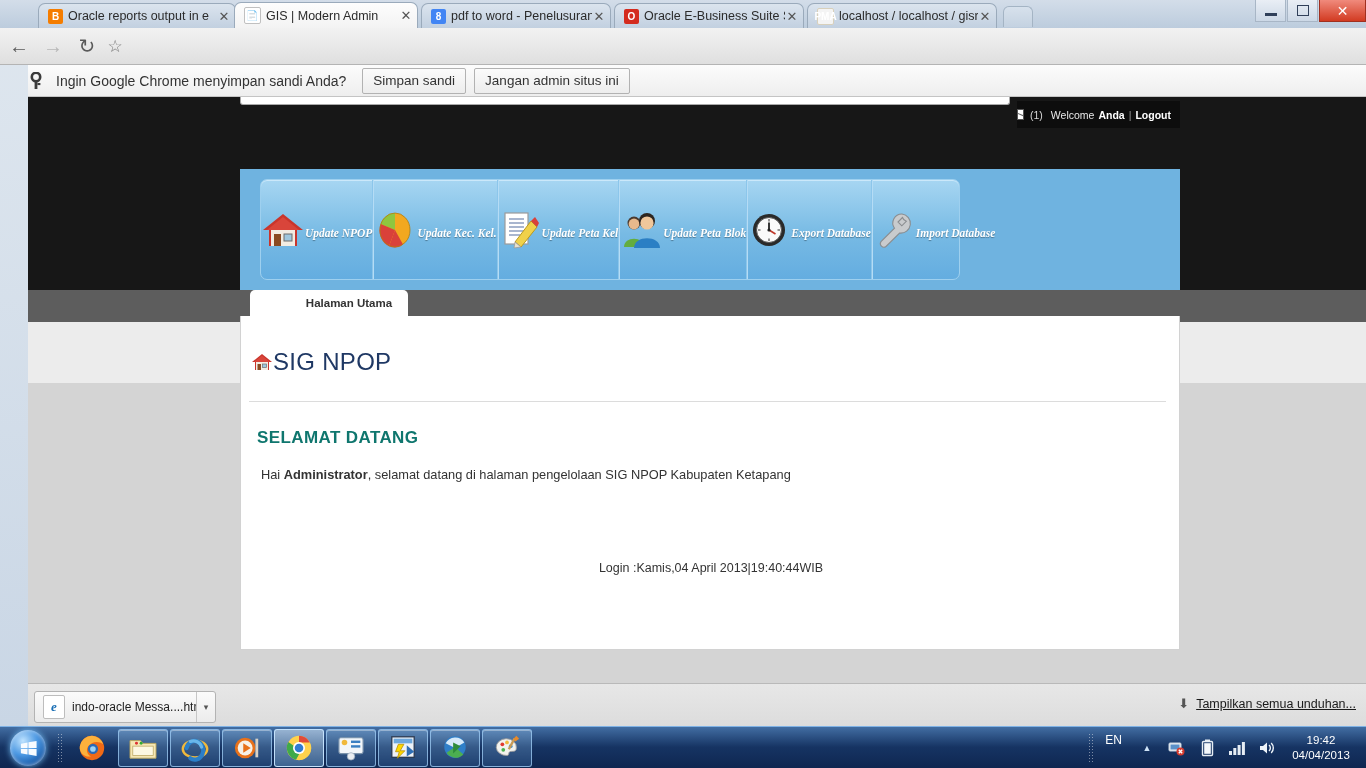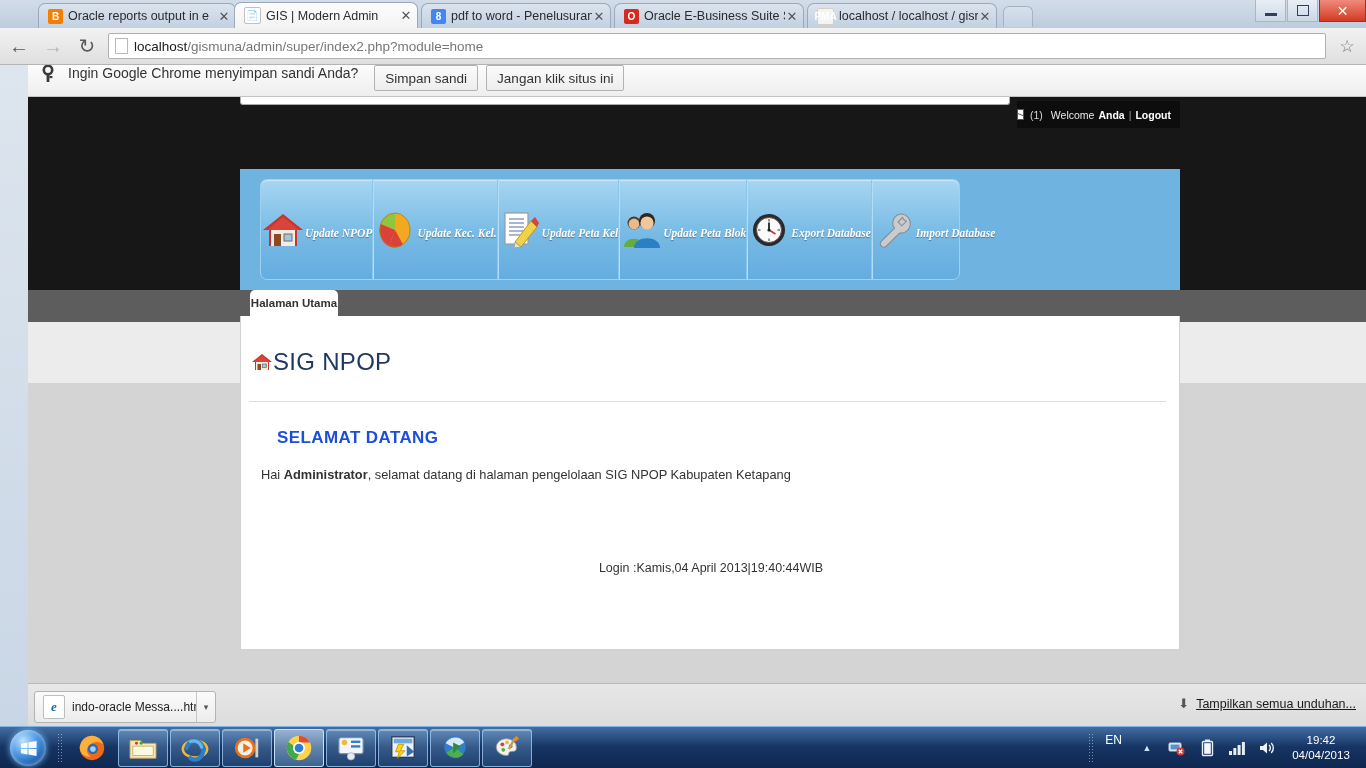--- a/index.html
+++ b/index.html
@@ -58,21 +58,21 @@
     padding:0 6px;font-size:13.5px;color:#444;}
   #omnibox .pageicon{width:11px;height:14px;background:#fff;border:1px solid #b9b9b9;
     margin-right:6px;position:relative;}
   #omnibox .host{color:#1a1a1a;}
   #omnibox .rest{color:#777;}
   #star{width:26px;height:26px;margin-right:6px;display:flex;align-items:center;
     justify-content:center;font-size:17px;color:#7b7b7b;}
   
   #infobar{position:absolute;left:28px;top:65px;width:1338px;height:32px;
     background:linear-gradient(#fcfcfc,#eeeeee);border-bottom:1px solid #c4c4c4;
-    display:flex;padding-left:12px;box-sizing:border-box;}
+    display:flex;align-items:center;box-sizing:border-box;}
   #infobar .keyicon{width:16px;height:18px;margin-right:12px;position:relative;}
   #infobar .qtext{font-size:14px;color:#333;margin-right:16px;}
   .ibbtn{height:24px;padding:0 10px;background:linear-gradient(#fbfbfb,#ededed);
     border:1px solid #b2b2b2;border-radius:2px;font-size:13.5px;color:#333;
     display:flex;align-items:center;margin-right:8px;}
   
   #viewport{position:absolute;left:28px;top:97px;width:1338px;height:586px;
     overflow:hidden;background:#ececec;}
   
   #siteheader{position:absolute;left:0;top:0;width:1338px;height:193px;
@@ -105,32 +105,32 @@
     display:flex;box-shadow:inset 0 1px 0 #cbe8fa;}
   .mitem{flex:1;display:flex;flex-direction:row;align-items:center;
     justify-content:center;border-right:1px solid #8cc6eb;
     box-shadow:1px 0 0 #b5dcf5;position:relative;}
   .mitem:last-child{border-right:none;box-shadow:none;}
   .mlabel{font-family:"Liberation Serif",serif;font-style:italic;font-weight:bold;
     font-size:11.5px;color:#fff;text-shadow:0 1px 1px rgba(0,0,0,.35);margin-top:6px;
     white-space:nowrap;}
   .micon{width:44px;height:44px;position:relative;}
   
-  #pagetab{position:absolute;left:222px;top:193px;width:88px;height:26px;
+  #pagetab{position:absolute;left:222px;top:193px;width:118px;height:26px;
     background:#fff;border-top-left-radius:5px;border-top-right-radius:5px;
     display:flex;align-items:center;justify-content:center;
-    font-size:11.5px;font-weight:bold;color:#333;}
+    font-size:11.5px;font-weight:bold;color:#333;padding-left:40px;}
   #card{position:absolute;left:212px;top:219px;width:940px;height:334px;background:#fff;
     border:1px solid #d2d2d2;border-top:none;box-sizing:border-box;}
   #cardtitle{position:absolute;left:10px;top:32px;display:flex;align-items:center;}
   #cardtitle .ttxt{font-size:24px;color:#1f3864;font-weight:normal;
     letter-spacing:.3px;}
   #titlerule{position:absolute;left:8px;top:85px;width:917px;height:1px;background:#dcdcdc;}
-  #welcomehead{position:absolute;left:36px;top:112px;font-size:17px;font-weight:bold;
-    color:#1d4ed8;letter-spacing:.4px;}
+  #welcomehead{position:absolute;left:16px;top:112px;font-size:17px;font-weight:bold;
+    color:#0f766e;letter-spacing:.4px;}
   #welcomebody{position:absolute;left:20px;top:150px;width:630px;
     font-size:12.8px;color:#333;line-height:18.4px;}
   #welcomebody b{font-weight:bold;}
   #loginline{position:absolute;left:20px;top:245px;width:900px;text-align:center;
     font-size:12.5px;color:#333;}
   
   #shelf{position:absolute;left:28px;top:683px;width:1338px;height:43px;
     background:linear-gradient(#e7e7e7,#dcdcdc);border-top:1px solid #b9b9b9;}
   #dlitem{position:absolute;left:6px;top:7px;width:180px;height:30px;
     background:linear-gradient(#fbfbfb,#ececec);border:1px solid #b3b3b3;border-radius:3px;
@@ -229,41 +229,36 @@
   <div id="toolbar">
     <div class="navbtn">
       <span>←</span>
     </div>
     <div class="navbtn dim">
       <span>→</span>
     </div>
     <div class="navbtn">
       <span>↻</span>
     </div>
-    <div id="omnibox">
-      <span class="pageicon"></span>
-      <span class="host">localhost</span>
-      <span class="rest">/gismuna/admin/super/index2.php?module=home</span>
-    </div>
     <div id="star">
       <span>☆</span>
     </div>
   </div>
 
   <div id="infobar">
     <span class="keyicon">
       <svg width="16" height="18" viewBox="0 0 16 18">
           <circle cx="8" cy="5" r="4.2" fill="none" stroke="#3b3b3b" stroke-width="2.6"></circle>
           <rect x="6.6" y="8" width="2.8" height="9" fill="#3b3b3b"></rect>
           <rect x="9.4" y="11" width="3" height="2.1" fill="#3b3b3b"></rect>
         </svg>
     </span>
     <span class="qtext">Ingin Google Chrome menyimpan sandi Anda?</span>
     <span class="ibbtn">Simpan sandi</span>
-    <span class="ibbtn">Jangan klik situs ini</span>
+    <span class="ibbtn">Jangan admin situs ini</span>
   </div>
 
   <div id="viewport">
 
     <div id="siteheader"></div>
     <div id="whitestrip"></div>
 
     <div id="welcomebar">
       <span class="env"></span>
       <span class="cnt">(1)</span>

